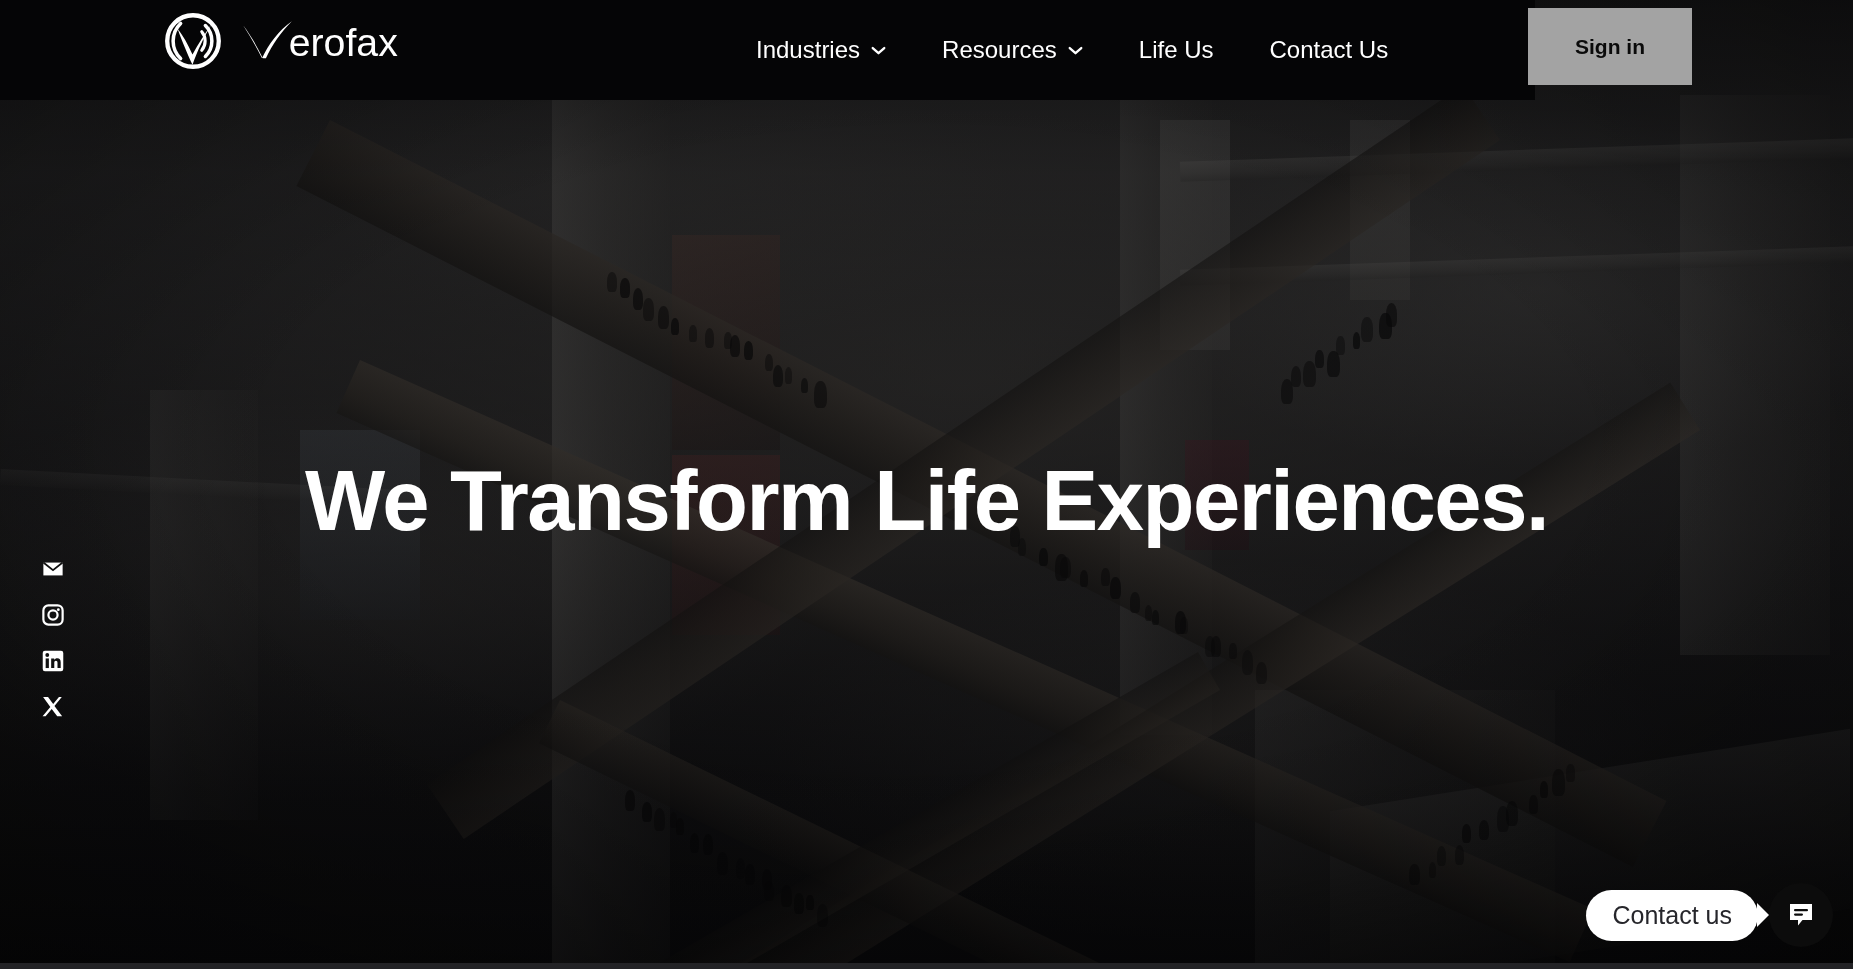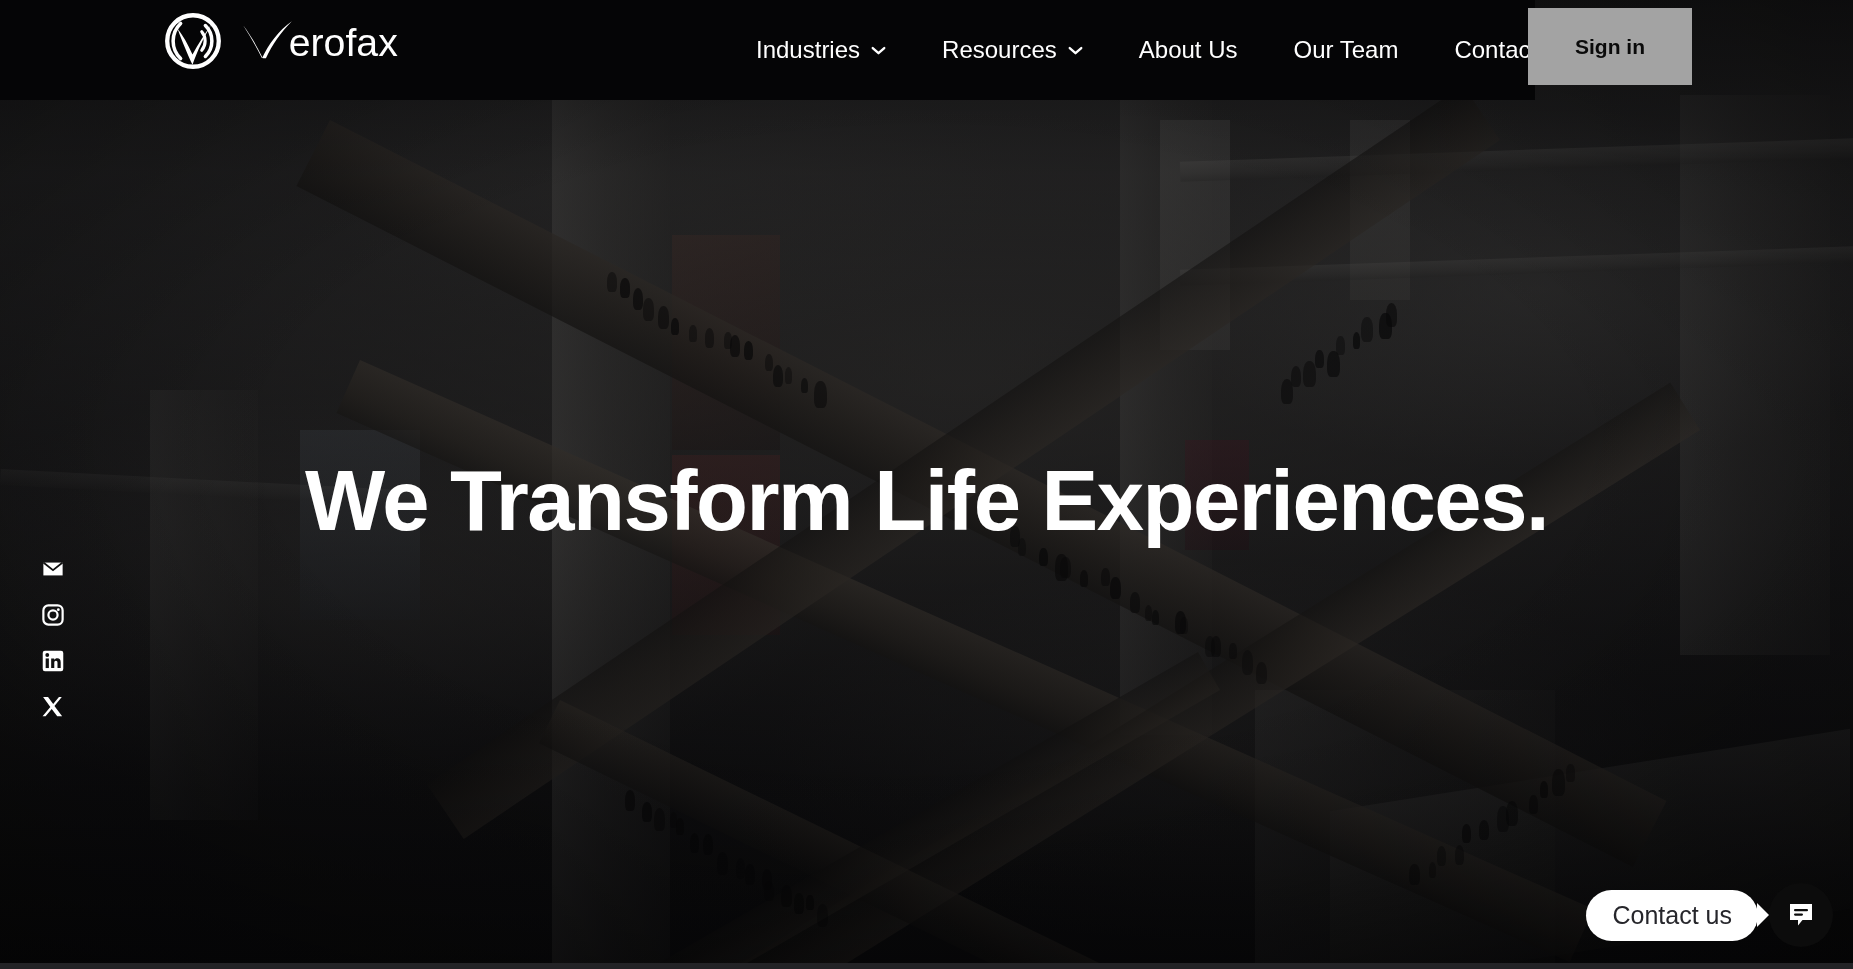--- a/index.html
+++ b/index.html
@@ -322,26 +322,23 @@
     </div>
 
     <div class="navitem">
       <span>Resources</span>
       <svg class="caret" viewBox="0 0 16 10">
         <path d="M1.6 2.3 L8 8 L14.4 2.3" fill="none" stroke="#fff" stroke-width="2.6" stroke-linecap="round" stroke-linejoin="round"></path>
       </svg>
     </div>
 
     <div class="navitem">
-      <span>About Us</span>
+      <span>Life Us</span>
     </div>
 
-    <div class="navitem">
-      <span>Our Team</span>
-    </div>
 
     <div class="navitem">
       <span>Contact Us</span>
     </div>
 
   </nav>
 
   <button id="signin">Sign in</button>
 </header>
 

